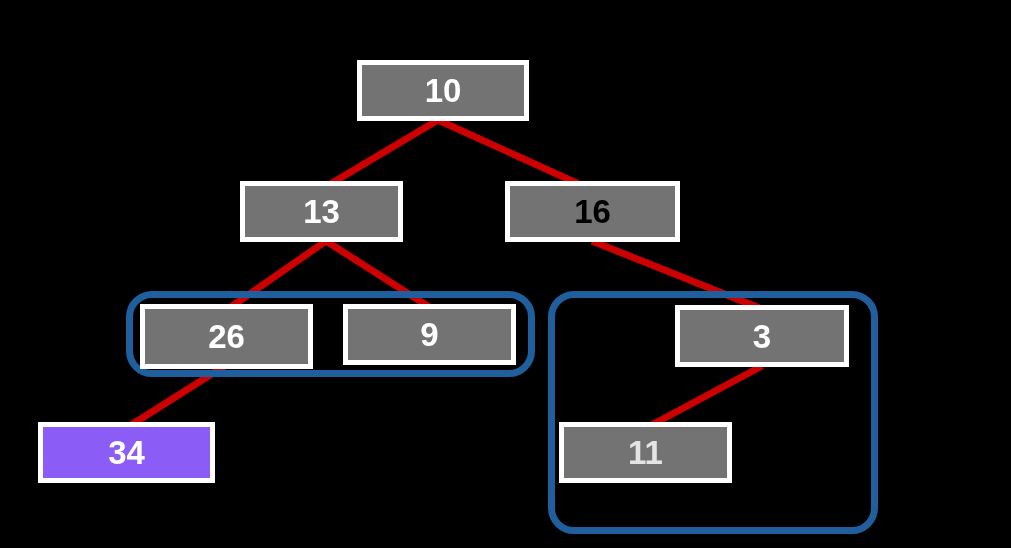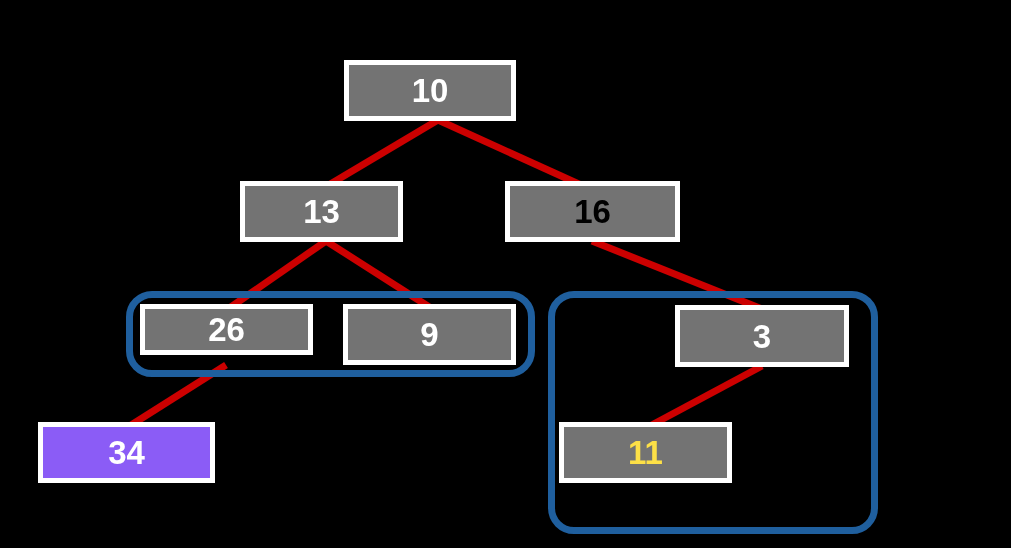--- a/index.html
+++ b/index.html
@@ -70,39 +70,39 @@
       <line x1="226" y1="365" x2="128" y2="427" stroke="#cc0000" stroke-width="7" stroke-linecap="butt"></line>
       <line x1="762" y1="366" x2="648" y2="427" stroke="#cc0000" stroke-width="7" stroke-linecap="butt"></line>
     </svg>
 
   <div id="group-layer">
       <div class="group-box" style="left: 126px; top: 291px; width: 409px; height: 86px; border-color: rgb(31, 95, 158);"></div>
       <div class="group-box" style="left: 548px; top: 291px; width: 330px; height: 243px; border-color: rgb(31, 95, 158);"></div>
     </div>
 
   <div id="node-layer">
-      <div class="tree-node" style="left: 344px; top: 60px; width: 172px; height: 61px; background: rgb(115, 115, 115); border-color: rgb(255, 255, 255);">
+      <div class="tree-node" style="left: 357px; top: 60px; width: 172px; height: 61px; background: rgb(115, 115, 115); border-color: rgb(255, 255, 255);">
         <span class="node-label" style="color: rgb(255, 255, 255);">10</span>
       </div>
       <div class="tree-node" style="left: 240px; top: 181px; width: 163px; height: 61px; background: rgb(115, 115, 115); border-color: rgb(255, 255, 255);">
         <span class="node-label" style="color: rgb(255, 255, 255);">13</span>
       </div>
       <div class="tree-node" style="left: 505px; top: 181px; width: 175px; height: 61px; background: rgb(115, 115, 115); border-color: rgb(255, 255, 255);">
         <span class="node-label" style="color: #000000;">16</span>
       </div>
-      <div class="tree-node" style="left: 140px; top: 304px; width: 173px; height: 51px; background: rgb(115, 115, 115); border-color: rgb(255, 255, 255);">
+      <div class="tree-node" style="left: 140px; top: 304px; width: 173px; height: 65px; background: rgb(115, 115, 115); border-color: rgb(255, 255, 255);">
         <span class="node-label" style="color: rgb(255, 255, 255);">26</span>
       </div>
       <div class="tree-node" style="left: 343px; top: 304px; width: 173px; height: 61px; background: rgb(115, 115, 115); border-color: rgb(255, 255, 255);">
         <span class="node-label" style="color: rgb(255, 255, 255);">9</span>
       </div>
       <div class="tree-node" style="left: 675px; top: 305px; width: 174px; height: 62px; background: rgb(115, 115, 115); border-color: rgb(255, 255, 255);">
         <span class="node-label" style="color: rgb(255, 255, 255);">3</span>
       </div>
       <div class="tree-node" style="left: 38px; top: 422px; width: 177px; height: 61px; background: #8b5cf6; border-color: rgb(255, 255, 255);">
         <span class="node-label" style="color: rgb(255, 255, 255);">34</span>
       </div>
       <div class="tree-node" style="left: 559px; top: 422px; width: 173px; height: 61px; background: rgb(115, 115, 115); border-color: rgb(255, 255, 255);">
-        <span class="node-label" style="color: #fde047;">11</span>
+        <span class="node-label" style="color: #e5e5e5;">11</span>
       </div>
     </div>
 
 </div>
 
 </body></html>

